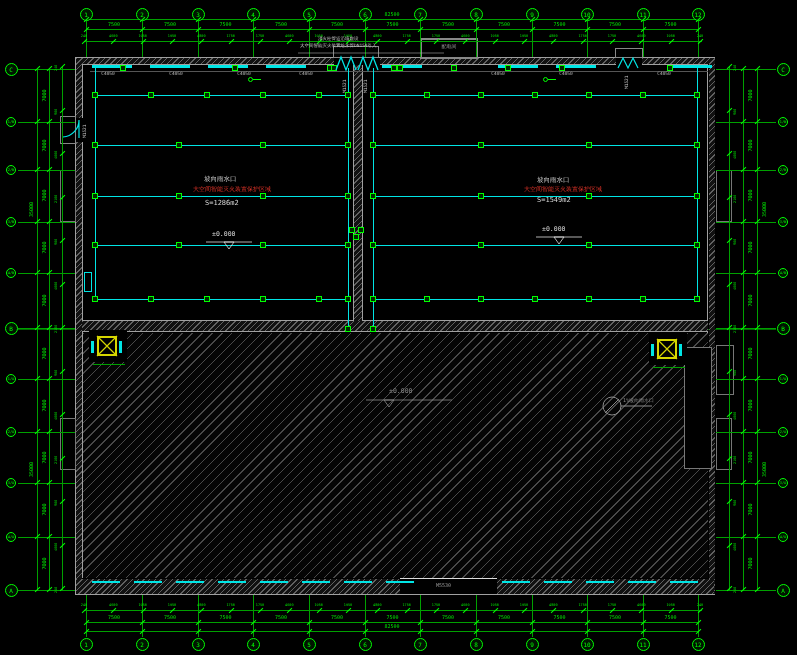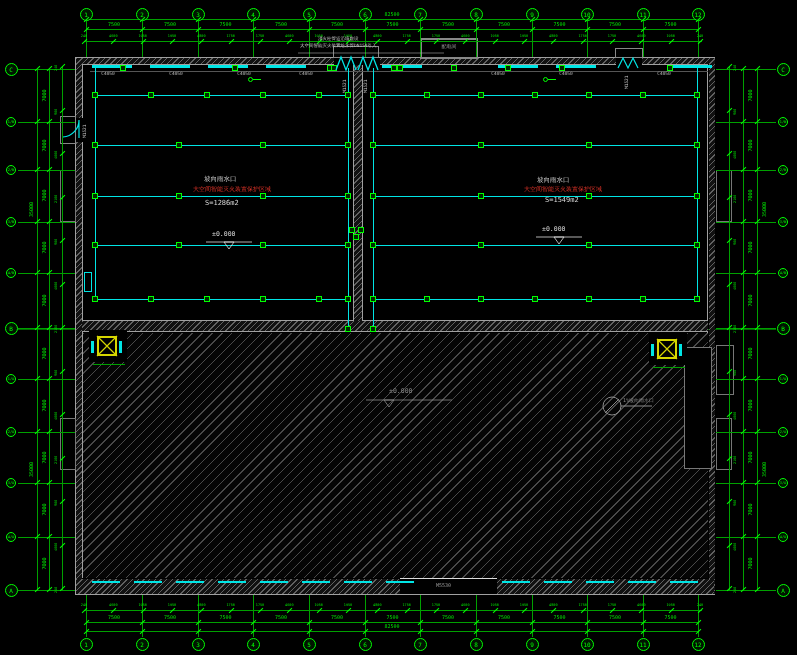--- a/index.html
+++ b/index.html
@@ -567,21 +567,21 @@
       </svg>
     </div>
 
   <div class="lbl" style="left:204px;top:176px;font-size:6.5px;color:#cfcfcf;">坡向雨水口</div>
   <div class="lbl" style="left:193px;top:186px;font-size:6px;color:#e03328;">大空间智能灭火装置保护区域</div>
   <div class="lbl" style="left:205px;top:200px;font-size:7px;color:#d8d8d8;">S=1286m2</div>
   <div class="lbl" style="left:212px;top:231px;font-size:6.5px;color:#d8d8d8;">±0.000</div>
 
   <div class="lbl" style="left:537px;top:177px;font-size:6.5px;color:#cfcfcf;">坡向雨水口</div>
   <div class="lbl" style="left:524px;top:186px;font-size:6px;color:#e03328;">大空间智能灭火装置保护区域</div>
-  <div class="lbl" style="left:537px;top:197px;font-size:7px;color:#d8d8d8;margin-left:8px;">S=1549m2</div>
+  <div class="lbl" style="left:537px;top:197px;font-size:7px;color:#d8d8d8;">S=1549m2</div>
   <div class="lbl" style="left:542px;top:226px;font-size:6.5px;color:#d8d8d8;">±0.000</div>
 
   <div class="lbl" style="left:389px;top:388px;font-size:6.5px;color:#8c8c8c;">±0.000</div>
   <div class="lbl" style="left:623px;top:398px;font-size:5px;color:#8c8c8c;">1%坡向雨水口</div>
 
   <div class="lbl" style="left:424px;top:44px;width:50px;text-align:center;font-size:5px;color:#999;">配电间</div>
   <div class="lbl" style="left:318px;top:37px;font-size:4.5px;color:#c8c8c8;">消火栓管道沿墙敷设</div>
   <div class="lbl" style="left:300px;top:44px;font-size:4.5px;color:#c8c8c8;">大空间智能灭火装置给水管DN150引入</div>
 
   <div class="lbl" style="left:436px;top:583px;font-size:5px;color:#9a9a9a;">M5530</div>

